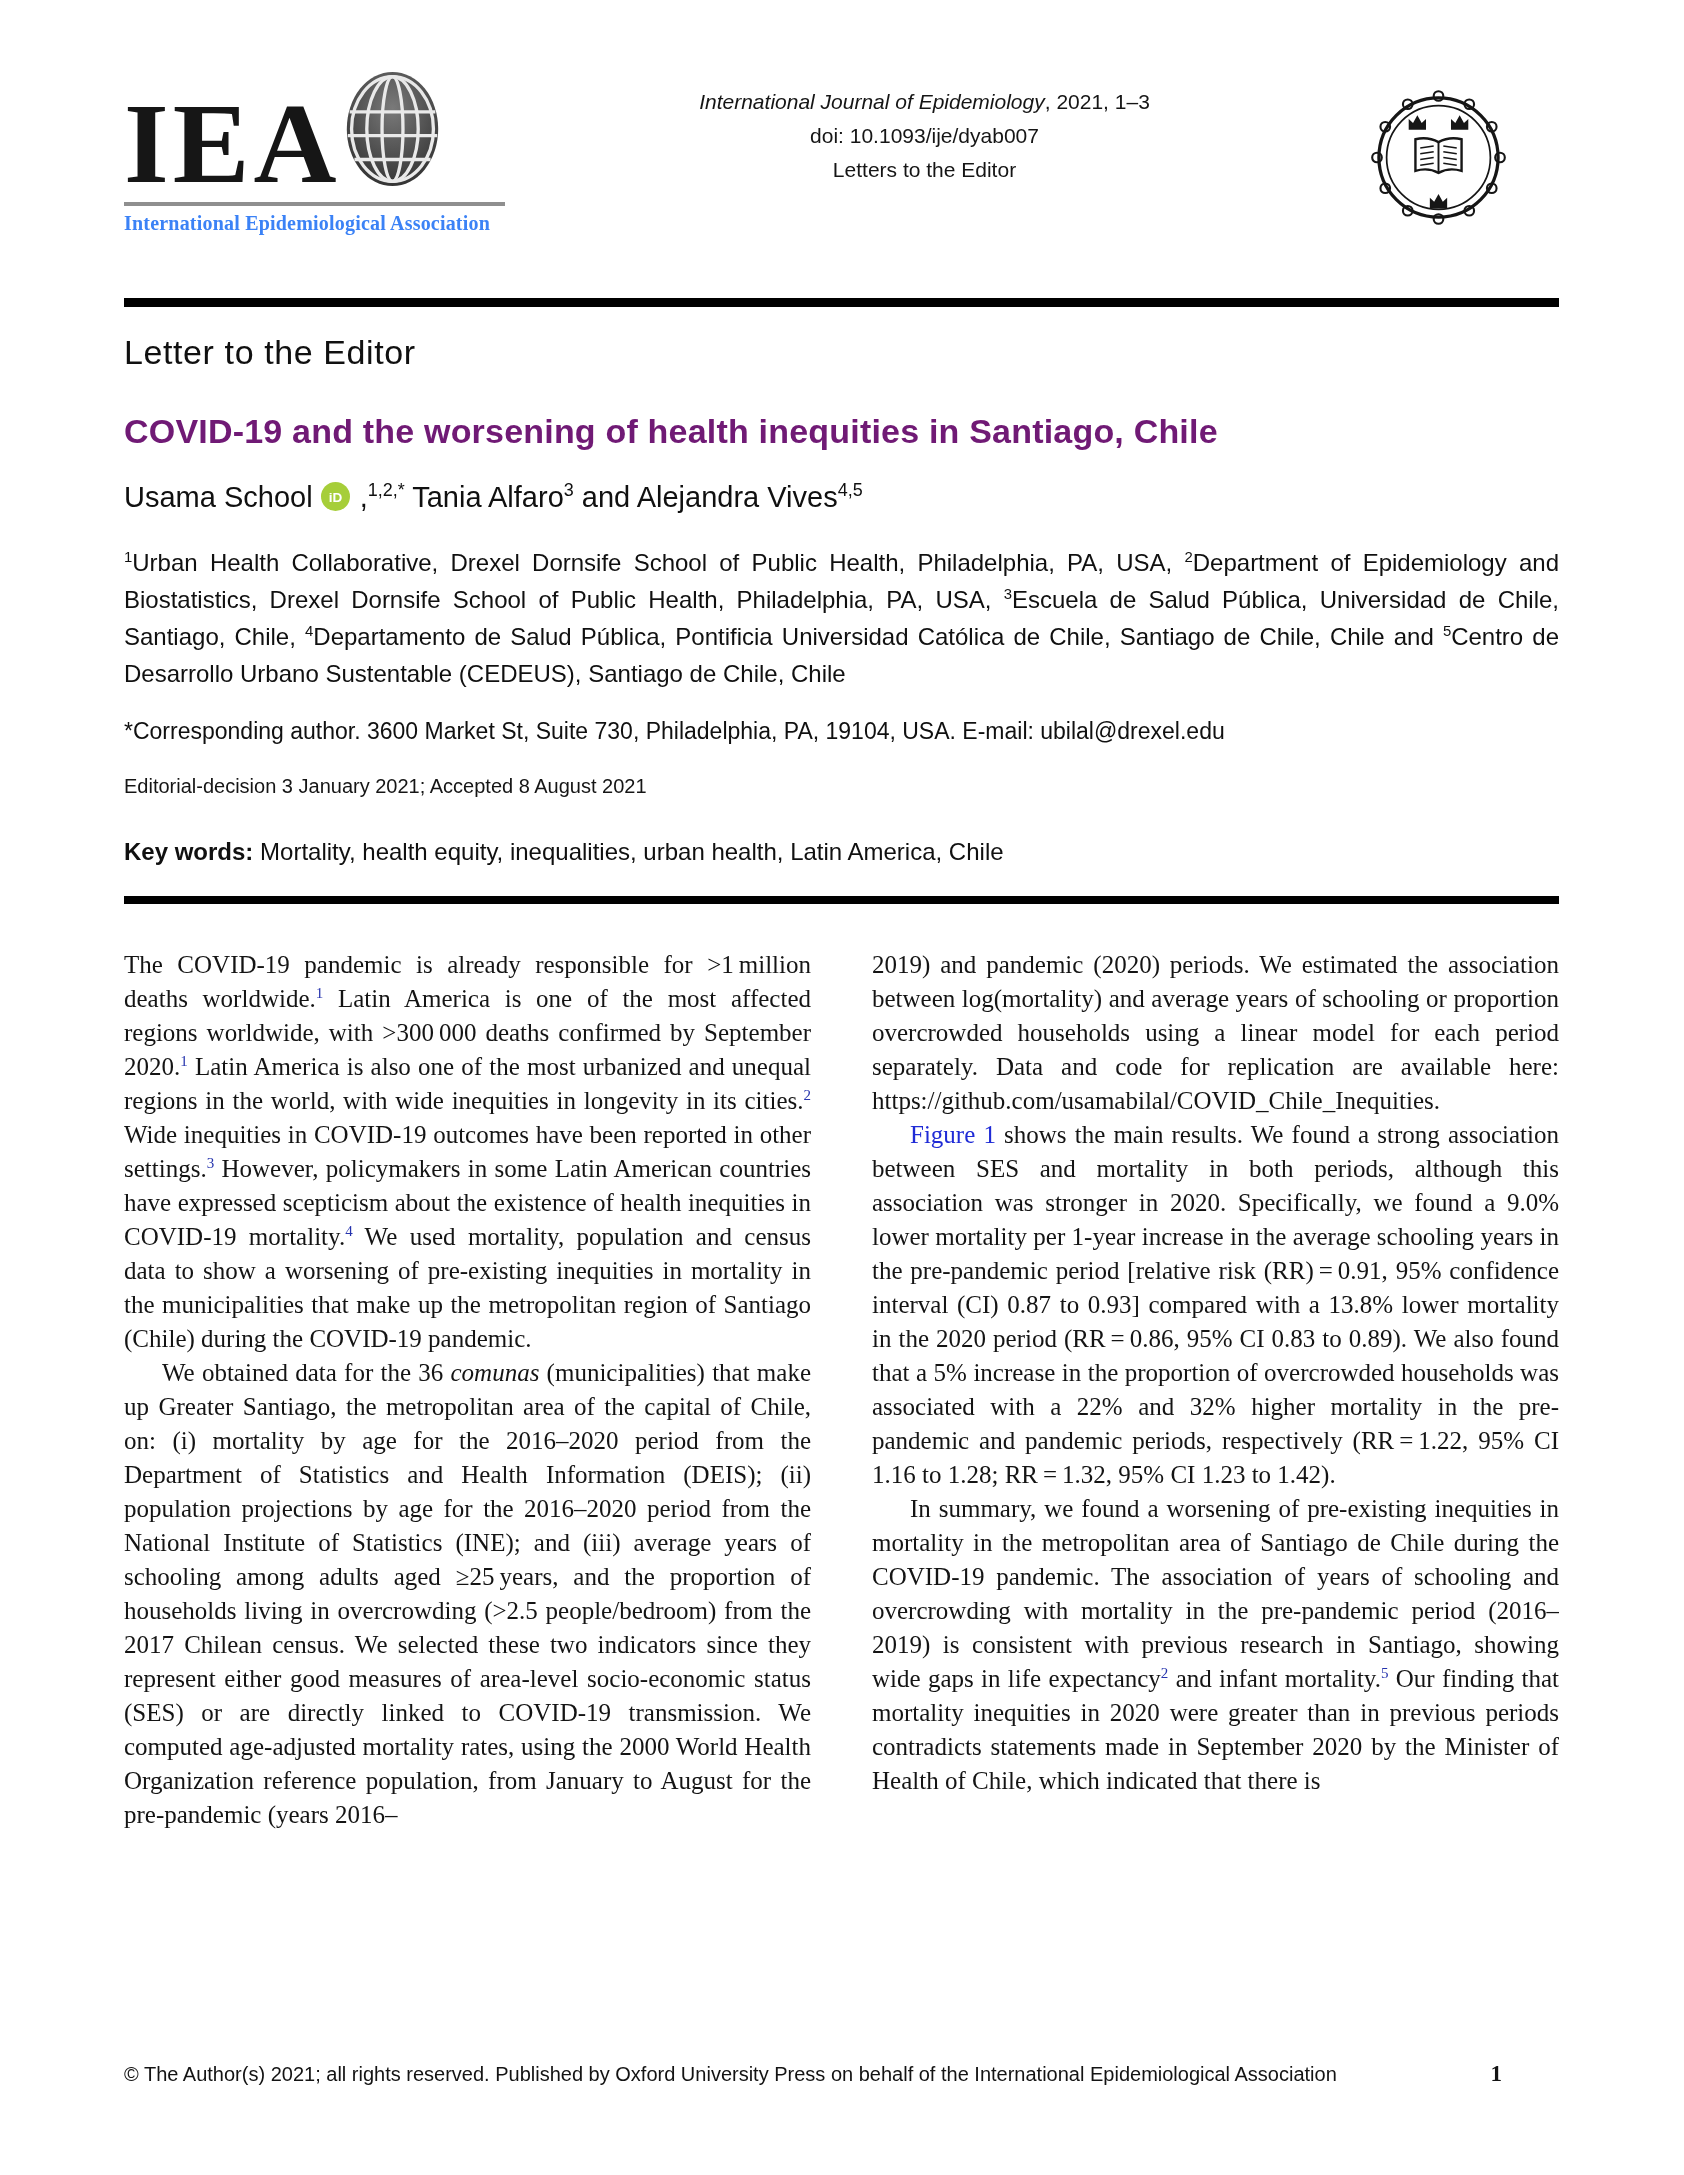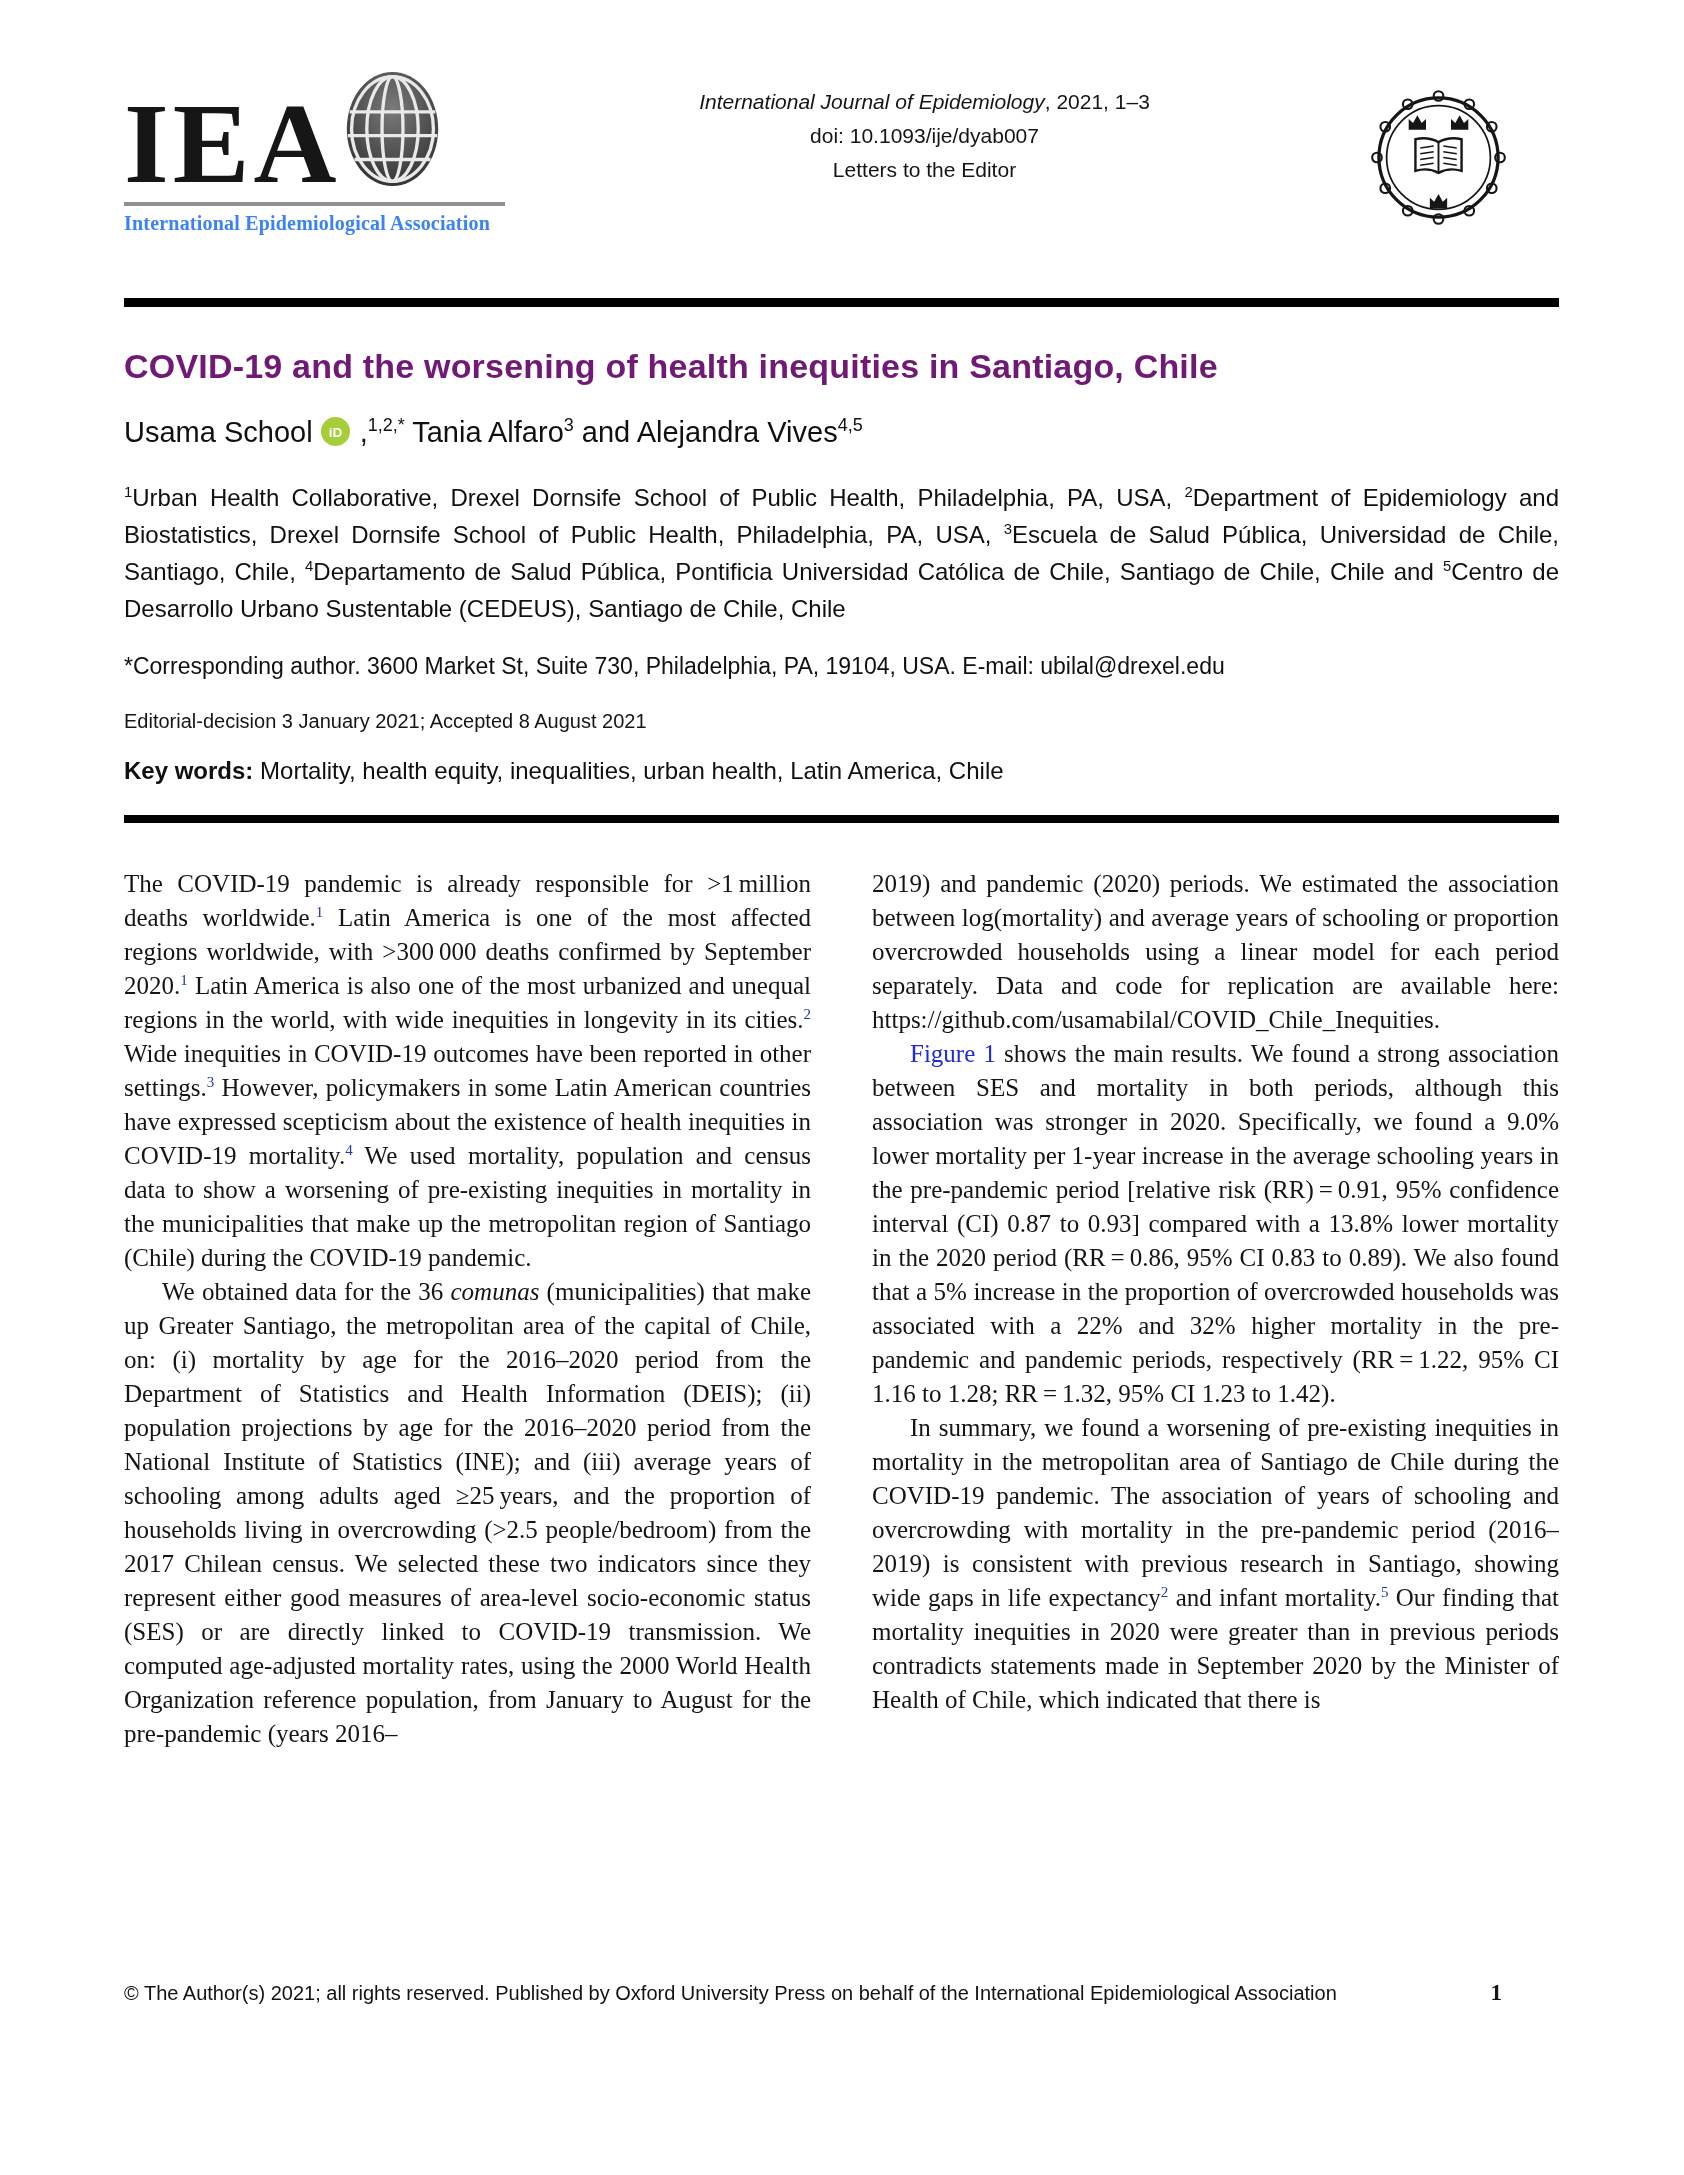--- a/index.html
+++ b/index.html
@@ -35,21 +35,21 @@
   
   .kicker { font-size:34px; font-weight:400; margin-top:26px; letter-spacing:0.6px; color:#101010; }
   .title  { font-size:34px; font-weight:700; margin-top:40px; letter-spacing:0.2px; color:#701a75; }
   .authors { font-size:29px; margin-top:30px; color:#101010; }
   .sup-k { font-size:62%; vertical-align:super; line-height:0; }
   .orcid { display:inline-block; vertical-align:-4px; margin:0 2px 0 8px; }
   .affiliations { margin-top:26px; font-size:24px; line-height:37px; text-align:justify; color:#101010; }
   .seg-supk { font-size:62%; vertical-align:super; line-height:0; }
   .corresponding { margin-top:26px; font-size:23px; color:#101010; }
   .history { margin-top:30px; font-size:20px; color:#151515; }
-  .keywords { margin-top:24px; font-size:24px; color:#101010; }
+  .keywords { margin-top:40px; font-size:24px; color:#101010; }
   .kw-label { font-weight:700; }
 
   
   .bodytext {
     margin-top:44px; display:flex; gap:61px;
     font-family:"Liberation Serif", serif; font-size:25px; line-height:34px;
     text-align:justify; color:#141414;
   }
   .col { width:687px; height:1067px; overflow:hidden; }
   .col p { margin:0; }
@@ -137,20 +137,21 @@
             <line x1="75" y1="84" x2="89" y2="86"></line>
           <line x1="75" y1="90" x2="89" y2="92"></line>
             <line x1="75" y1="96" x2="89" y2="98"></line>
         </g>
       </svg>
     </div>
   </div>
 
   <div class="rule1"></div>
 
+  <div class="kicker">Letter to the Editor</div>
 
   <div class="title">COVID-19 and the worsening of health inequities in Santiago, Chile</div>
 
   <div class="authors">
     <span>Usama School</span><span class="orcid"><svg viewBox="0 0 30 30" width="29" height="29">
           <circle cx="15" cy="15" r="15" fill="#A6CE39"></circle>
           <text x="15" y="20.5" text-anchor="middle" font-size="14" font-weight="bold" fill="#ffffff" font-family="Liberation Sans, sans-serif">iD</text>
         </svg></span><span> ,</span><sup class="sup-k">1,2,*</sup><span> Tania Alfaro</span><sup class="sup-k">3</sup><span> and </span><span>Alejandra Vives</span><sup class="sup-k">4,5</sup>
   </div>
 

